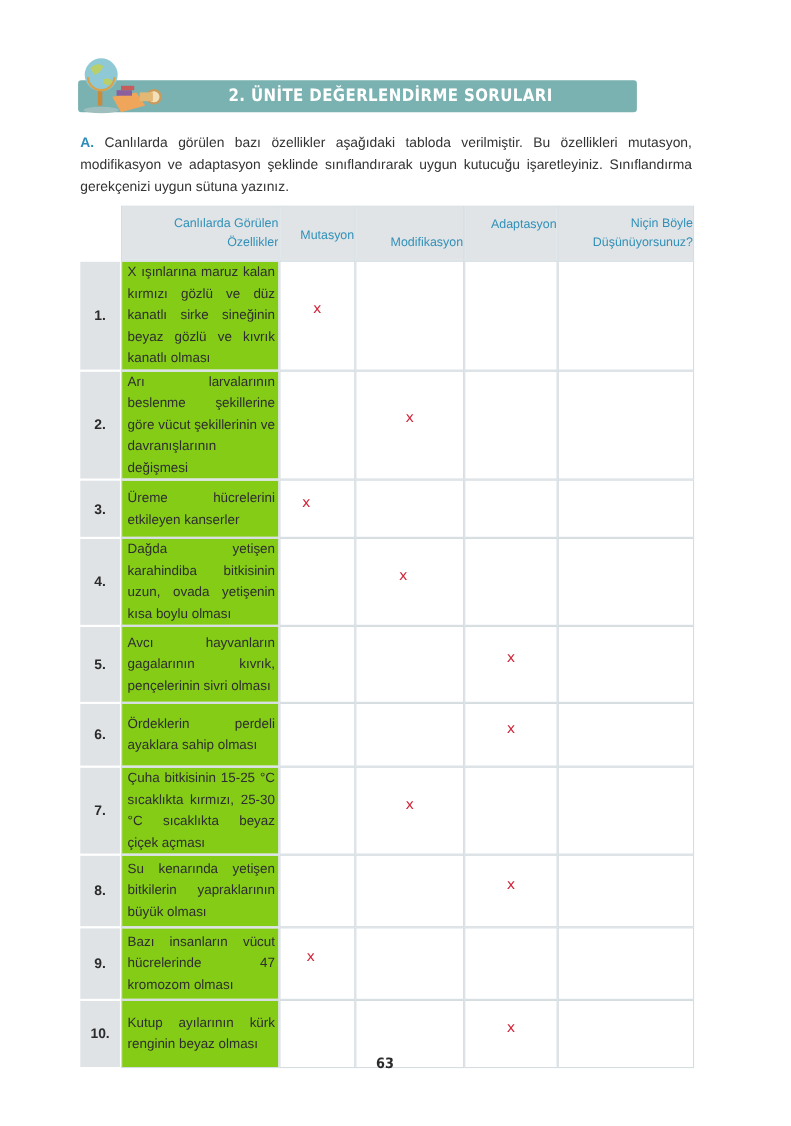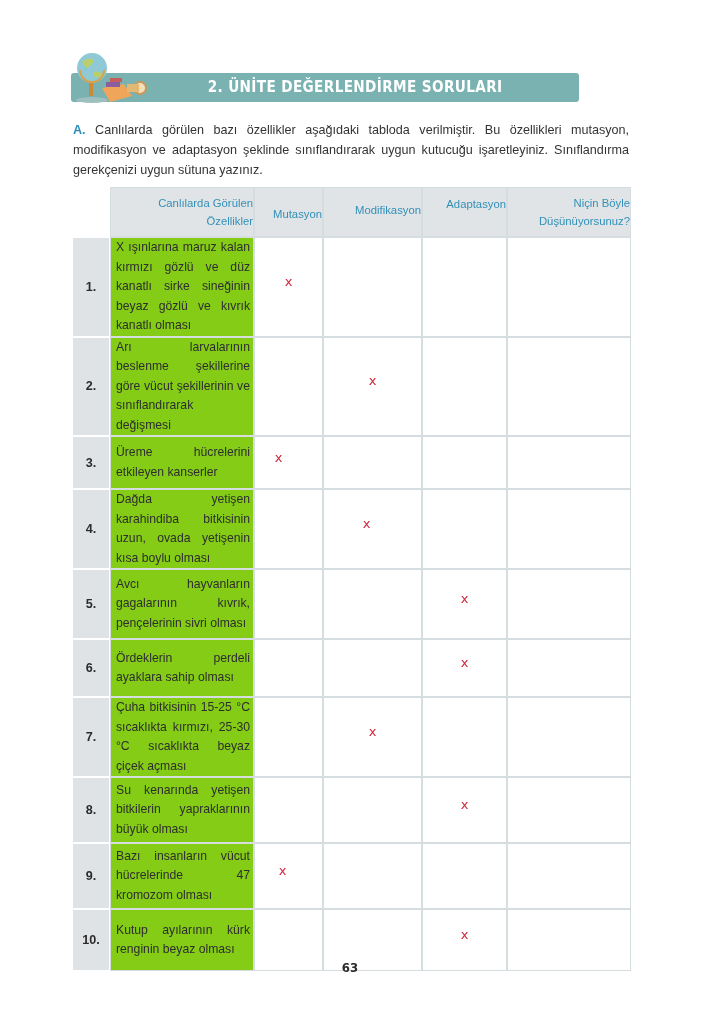--- a/index.html
+++ b/index.html
@@ -69,37 +69,37 @@
       <col style="width:67px">
     <col style="width:97px">
       <col style="width:83px">
       <col style="width:122px">
   </colgroup>
   <thead>
     <tr style="height:48px">
       <th class="blank"></th>
       <th class="hcell"><span style="display:inline-block;width:110px">Canlılarda Görülen Özellikler</span></th>
       <th class="hcell" style="vertical-align:top;padding-top:17px">Mutasyon</th>
-      <th class="hcell" style="vertical-align:top;padding-top:13px">Modifikasyon</th>
+      <th class="hcell" style="vertical-align:top;padding-top:24px">Modifikasyon</th>
       <th class="hcell" style="vertical-align:top;padding-top:7px">Adaptasyon</th>
       <th class="hcell"><span style="display:inline-block;width:100px">Niçin Böyle Düşünüyorsunuz?</span></th>
     </tr>
   </thead>
   <tbody id="tbody">
       <tr style="height: 94px;">
         <td class="num">1.</td>
         <td class="desc">X ışınlarına maruz kalan kırmızı gözlü ve düz kanatlı sirke sineğinin beyaz gözlü ve kıvrık kanatlı olması</td>
         <td class="cell" style="text-align: center;"><span class="mark" style="color: rgb(210, 40, 60); transform: translate(0px, -6px);">x</span></td>
         <td class="cell" style="text-align: center;"></td>
         <td class="cell" style="text-align: center;"></td>
         <td class="cell" style="text-align: center;"></td>
       </tr>
       <tr style="height: 80px;">
         <td class="num">2.</td>
-        <td class="desc">Arı larvalarının beslenme şekillerine göre vücut şekillerinin ve sınıflandırarak değişmesi</td>
+        <td class="desc">Arı larvalarının beslenme şekillerine göre vücut şekillerinin ve davranışlarının değişmesi</td>
         <td class="cell" style="text-align: center;"></td>
         <td class="cell" style="text-align: center;"><span class="mark" style="color: rgb(210, 40, 60); transform: translate(0px, -6px);">x</span></td>
         <td class="cell" style="text-align: center;"></td>
         <td class="cell" style="text-align: center;"></td>
       </tr>
       <tr style="height: 51px;">
         <td class="num">3.</td>
         <td class="desc">Üreme hücrelerini etkileyen kanserler</td>
         <td class="cell" style="text-align: center;"><span class="mark" style="color: rgb(210, 40, 60); transform: translate(-10px, -6px);">x</span></td>
         <td class="cell" style="text-align: center;"></td>

